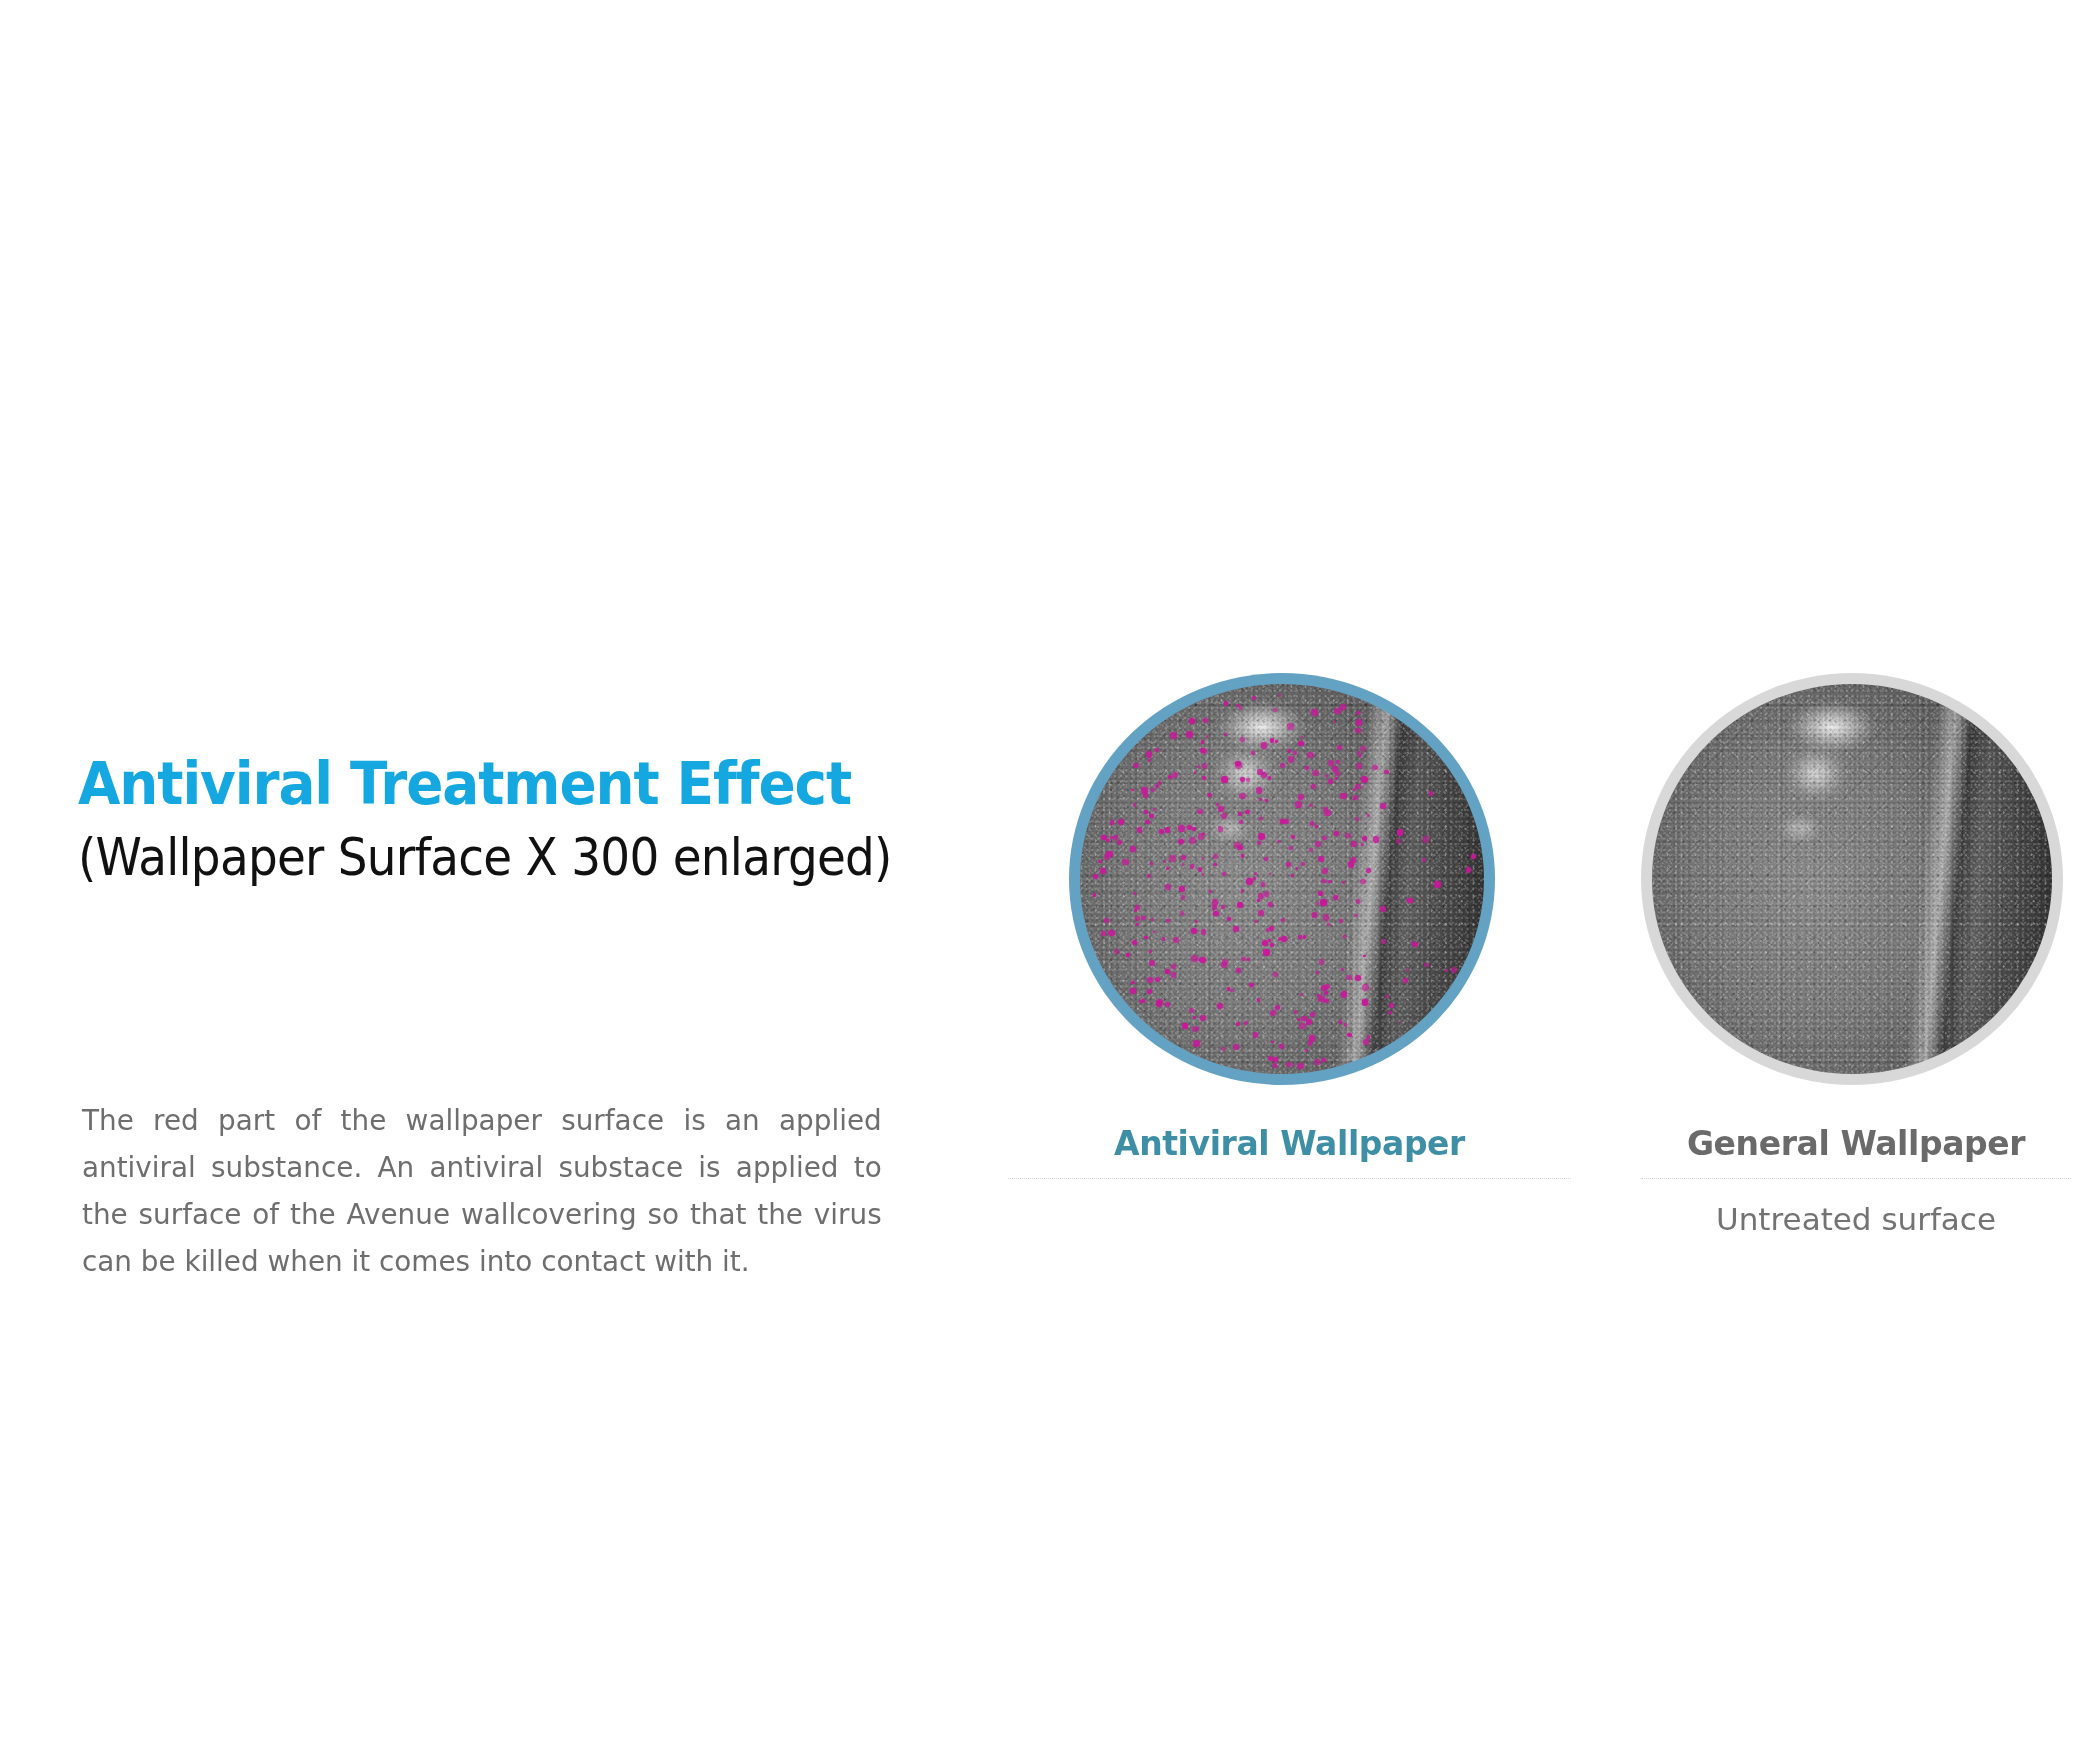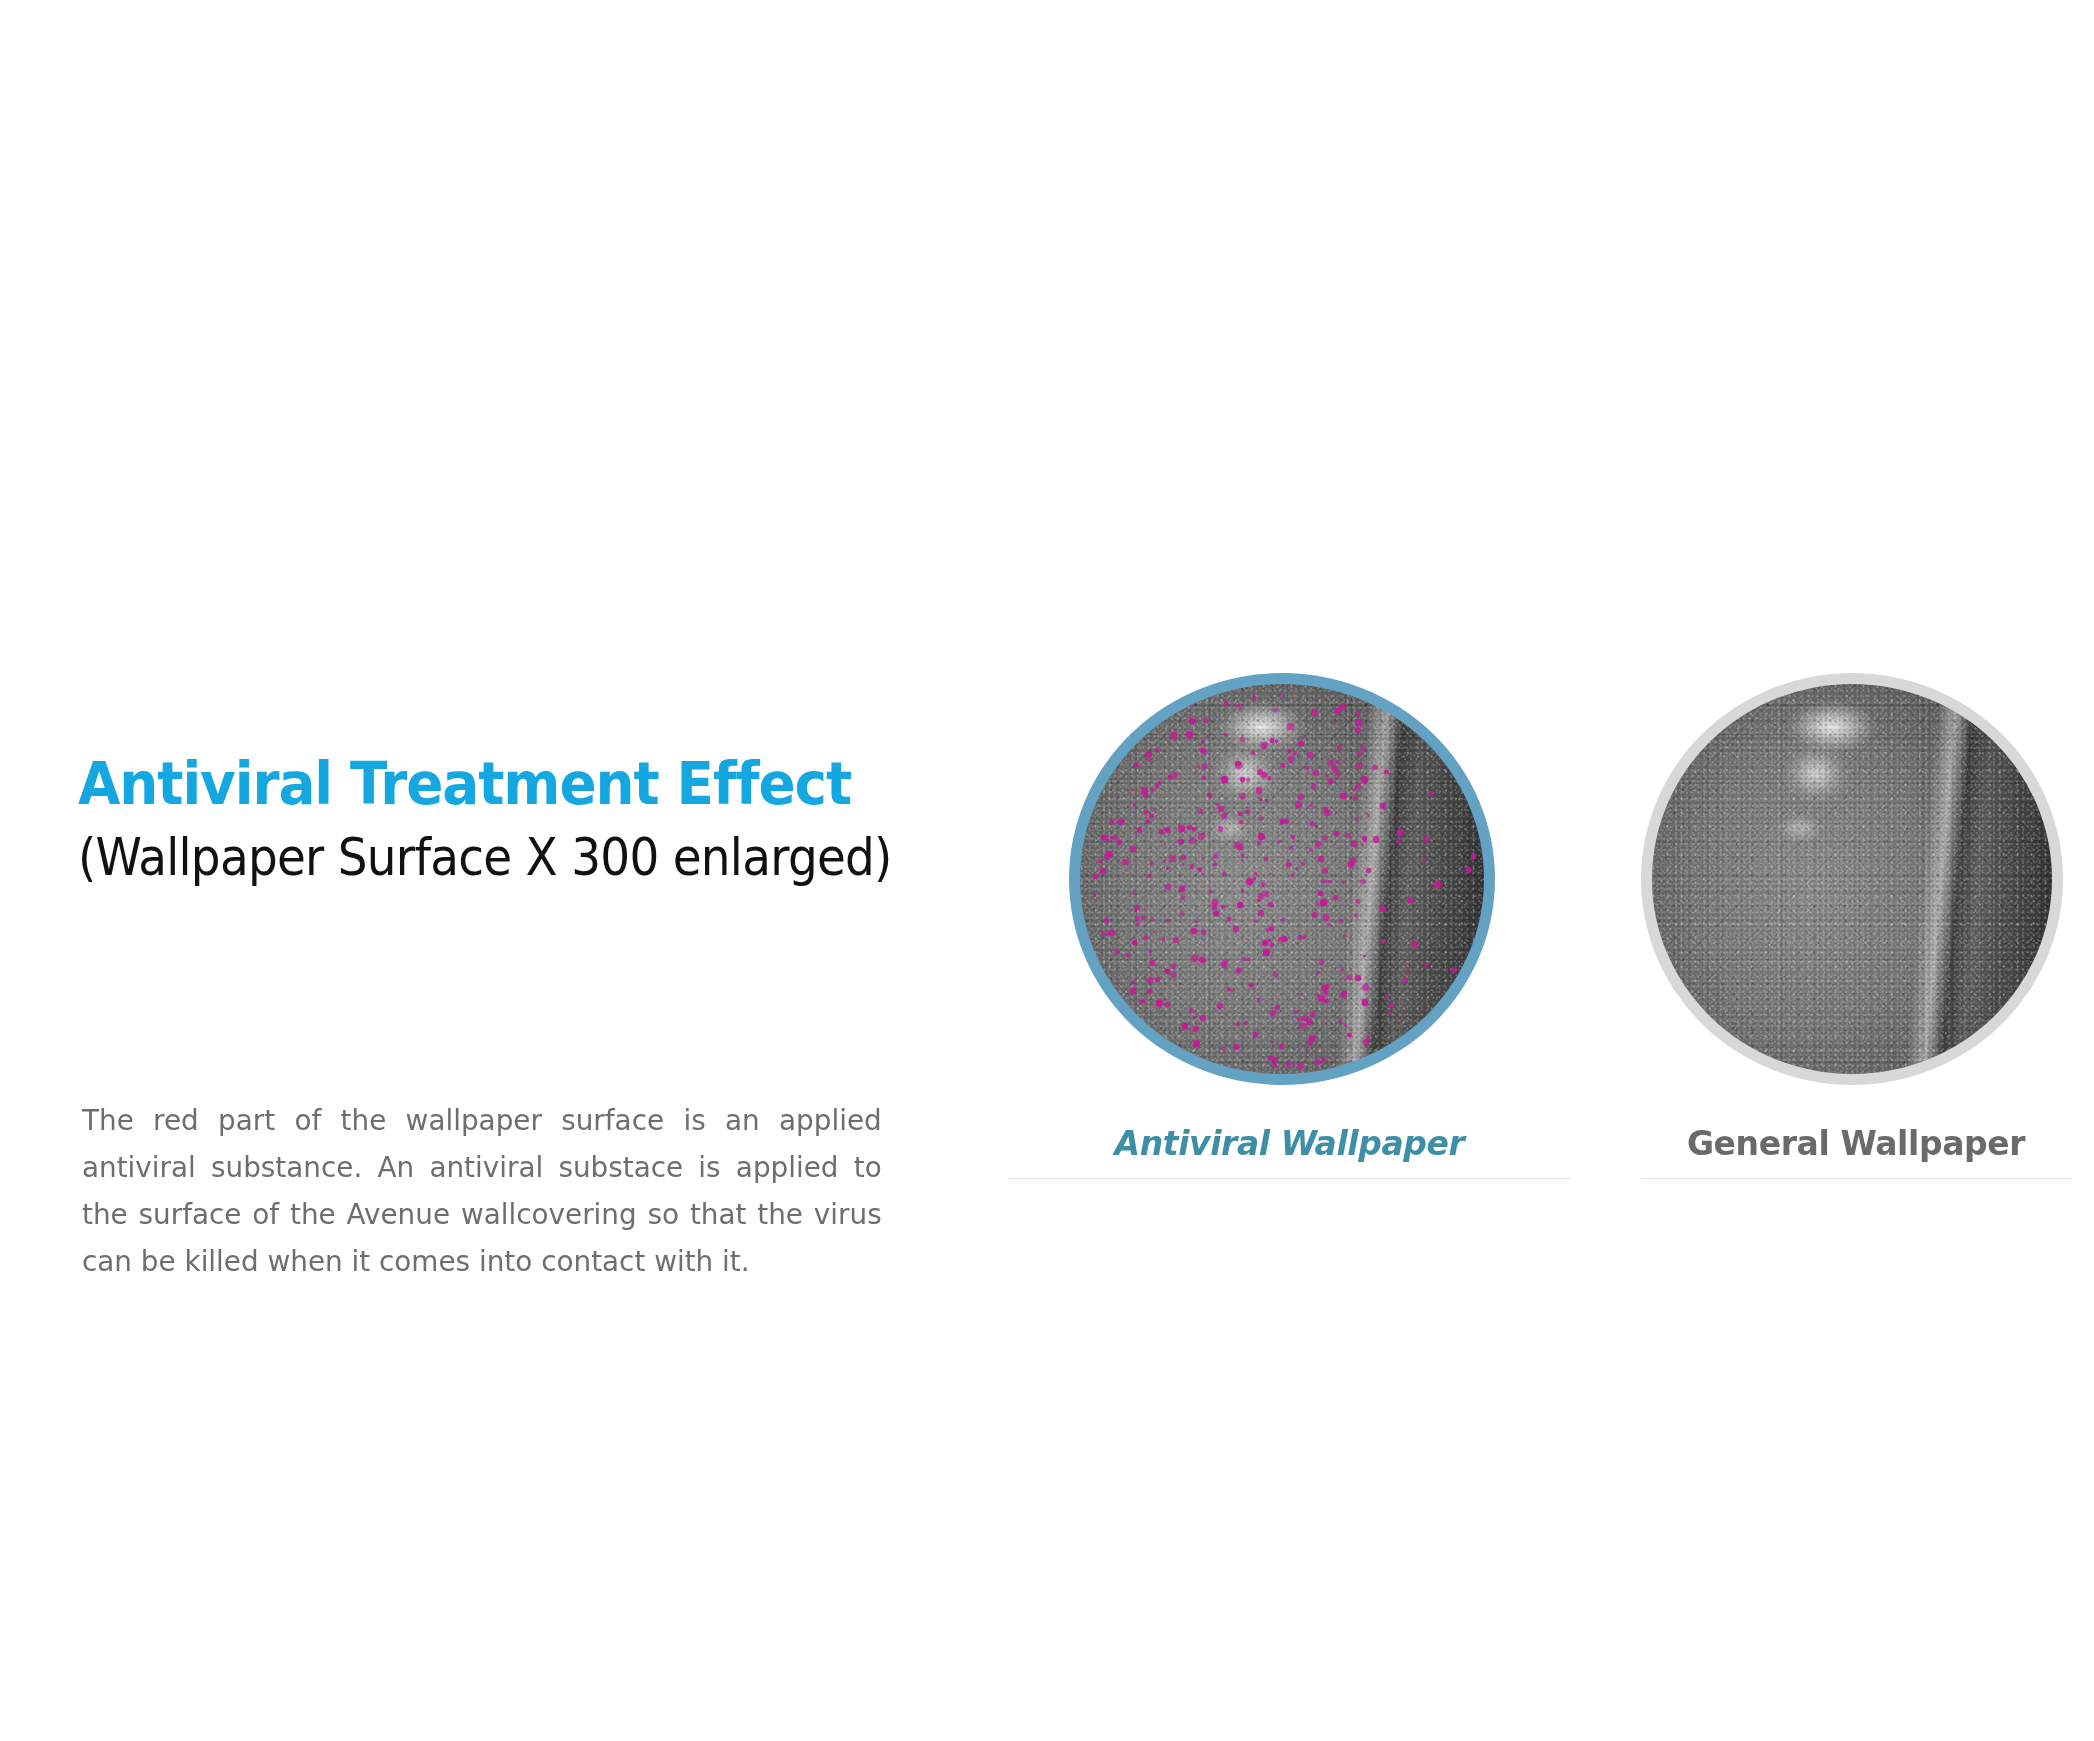--- a/index.html
+++ b/index.html
@@ -66,21 +66,21 @@
     text-justify: inter-word;
     transform: scaleX(0.96);
     transform-origin: left top;
   }
 
   
   .panel {
     position: absolute;
     top: 673px;
   }
-  .panel-left  { left: 1008px; width: 563px; font-style: italic; }
+  .panel-left  { left: 1008px; width: 563px; }
   .panel-right { left: 1641px; width: 430px; }
 
   .circle-wrap {
     position: relative;
     border-radius: 50%;
     overflow: hidden;
   }
   .circle-left {
     width: 426px; height: 412px;
     margin-left: 61px;
@@ -586,16 +586,17 @@
       <div class="photo">
         <div class="grain"></div>
         <div class="grain fine"></div>
       </div>
     </div>
 
     <div class="caption-heading gray">General Wallpaper</div>
 
     <div class="divider right-div"></div>
 
+    <div class="caption-sub gray">Untreated surface</div>
   </div>
 
 </div>
 
 
 </body></html>

